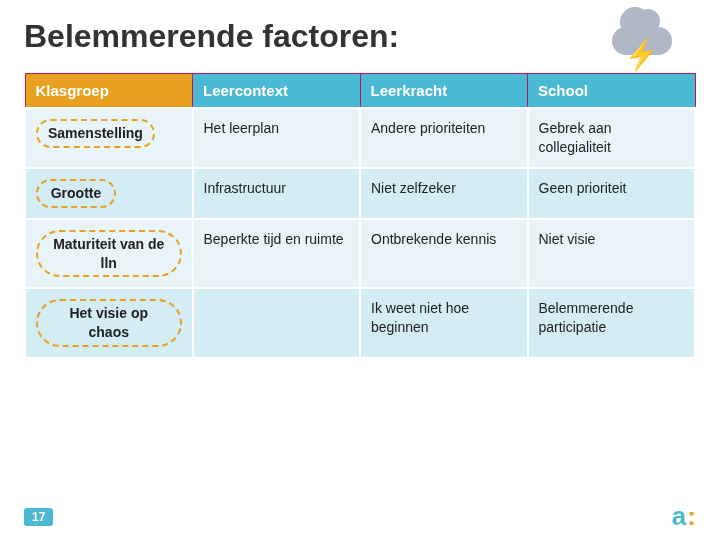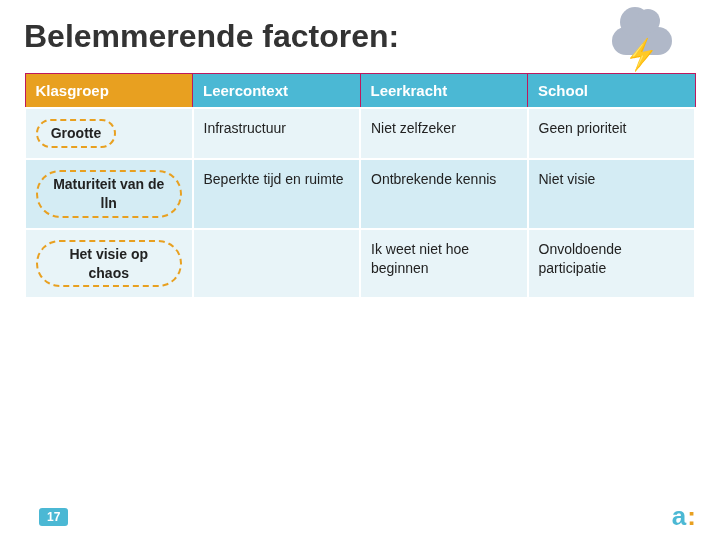--- a/index.html
+++ b/index.html
@@ -140,21 +140,21 @@
       padding: 3px 10px;
       min-width: 80px;
       text-align: center;
       background: transparent;
     }
 
     
     .footer {
       position: absolute;
       bottom: 8px;
-      left: 15px;
+      left: 0;
       right: 0;
       display: flex;
       align-items: center;
       justify-content: space-between;
       padding: 0 24px;
     }
 
     .page-num {
       background: #4bb8d4;
       color: #fff;
@@ -199,37 +199,43 @@
     <table>
       <thead>
         <tr>
           <th>Klasgroep</th>
           <th>Leercontext</th>
           <th>Leerkracht</th>
           <th>School</th>
         </tr>
       </thead>
       <tbody id="table-body">
+      <tr>
+            <td><span class="oval-cell">Samenstelling</span></td>
+            <td>Het leerplan</td>
+            <td>Andere prioriteiten</td>
+            <td>Gebrek aan collegialiteit</td>
+          </tr>
           <tr>
             <td><span class="oval-cell">Grootte</span></td>
             <td>Infrastructuur</td>
             <td>Niet zelfzeker</td>
             <td>Geen prioriteit</td>
           </tr>
           <tr>
             <td><span class="oval-cell">Maturiteit van de lln</span></td>
             <td>Beperkte tijd en ruimte</td>
             <td>Ontbrekende kennis</td>
             <td>Niet visie</td>
           </tr>
           <tr>
             <td><span class="oval-cell">Het visie op chaos</span></td>
             <td></td>
             <td>Ik weet niet hoe beginnen</td>
-            <td>Onvoldoende participatie</td>
+            <td>Belemmerende participatie</td>
           </tr>
         </tbody>
     </table>
   </div>
 
   <div class="footer">
     <div class="page-num">17</div>
     <div>
       <span class="logo-a">a</span><span class="logo-colon">:</span>
     </div>

